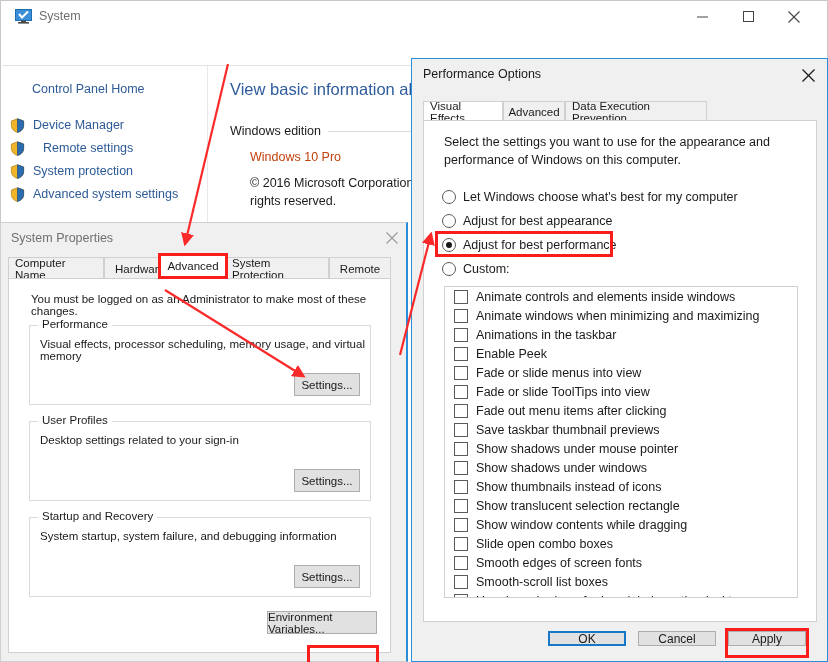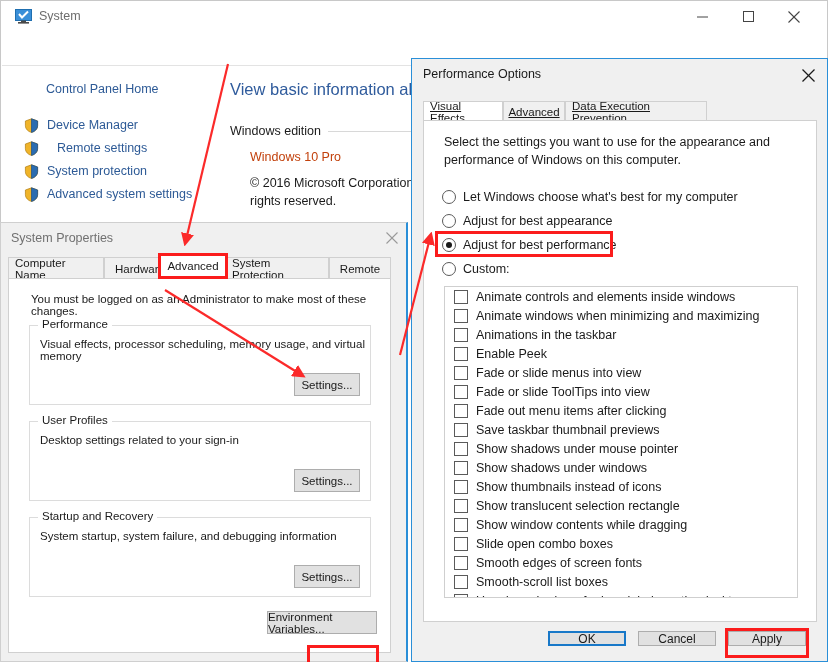--- a/index.html
+++ b/index.html
@@ -96,21 +96,21 @@
     position:absolute;right:7px;top:4px;color:#3a3a3a;font-size:12px;
   }
 
   
   #cp-body{
     left:1px;top:64px;width:824px;height:234px;
     background:#ffffff;
     border-top:1px solid #e3e3e3;
   }
   #cp-left{
-    position:absolute;left:14px;top:0;width:205px;height:234px;
+    position:absolute;left:0;top:0;width:205px;height:234px;
     background:#ffffff;border-right:1px solid #e8e8e8;
   }
   #cp-home{
     position:absolute;left:30px;top:16px;font-size:12.5px;color:#2d5a96;
   }
   .cp-link{
     position:absolute;left:8px;height:22px;
     display:flex;align-items:center;gap:8px;
     font-size:12.5px;color:#2d5a96;
   }
@@ -226,21 +226,21 @@
     position:absolute;right:6px;top:5px;width:26px;height:22px;
     display:flex;align-items:center;justify-content:center;color:#1a1a1a;font-size:14px;
   }
   #po-tabstrip{
     position:absolute;left:11px;top:42px;width:394px;height:20px;
   }
   .po-tab{
     position:absolute;top:0;height:20px;
     border:1px solid #d0d0d0;border-bottom:none;box-sizing:border-box;
     display:flex;align-items:center;justify-content:center;
-    font-size:11.5px;color:#1a1a1a;padding:0 6px;background:#f0f0f0;text-decoration:underline;
+    font-size:11.5px;color:#1a1a1a;padding:0 6px;background:#f0f0f0;
   }
   .po-tab.active{background:#ffffff;border-color:#d0d0d0;}
   #po-panel{
     position:absolute;left:11px;top:61px;width:394px;height:502px;
     background:#ffffff;border:1px solid #d0d0d0;box-sizing:border-box;
   }
   #po-desc1{position:absolute;left:20px;top:14px;font-size:12.5px;color:#1a1a1a;}
   #po-desc2{position:absolute;left:20px;top:32px;font-size:12.5px;color:#1a1a1a;}
   .po-radio-row{
     position:absolute;left:18px;height:20px;display:flex;align-items:center;gap:7px;

